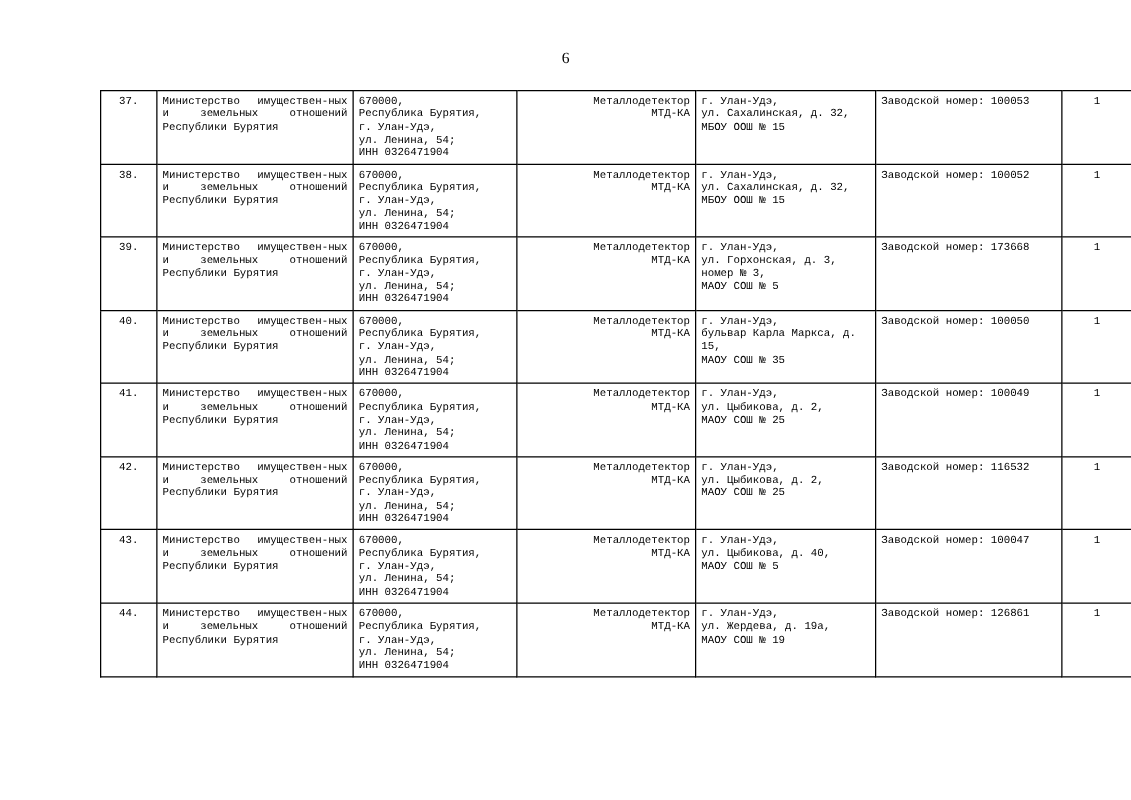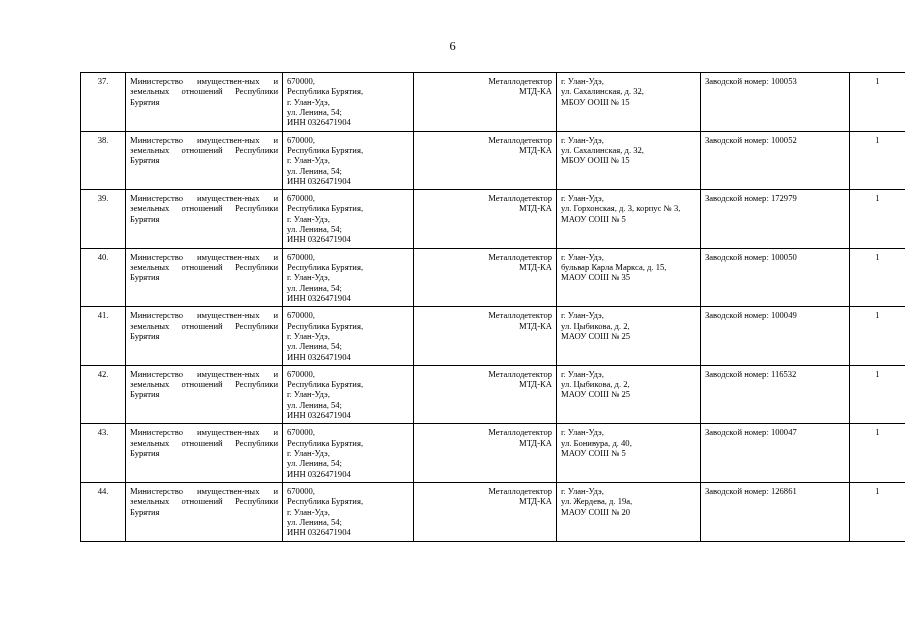--- a/index.html
+++ b/index.html
@@ -31,21 +31,21 @@
   .table-wrap {
     position: absolute;
     left: 80px;
     top: 72px;
     width: 762px;
   }
   table.reg {
     border-collapse: collapse;
     table-layout: fixed;
     width: 762px;
-    font-family: Liberation Serif, serif;
+    font-family: Liberation Mono, monospace;
     font-size: 8.6px;
     line-height: 1.20;
   }
   table.reg td {
     border: 1px solid #000000;
     vertical-align: top;
     padding: 3px 4px 3px 4px;
     word-wrap: break-word;
   }
   td.c-num {
@@ -143,24 +143,24 @@
               <span class="line">г. Улан-Удэ,</span>
               <span class="line">ул. Ленина, 54;</span>
               <span class="line">ИНН 0326471904</span>
             </td>
             <td class="c-dev">
               <span class="line">Металлодетектор</span>
               <span class="line">МТД-КА</span>
             </td>
             <td class="c-loc">
               <span class="line">г. Улан-Удэ,</span>
-              <span class="line">ул. Горхонская, д. 3, корпус № 3,</span>
+              <span class="line">ул. Горхонская, д. 3, номер № 3,</span>
               <span class="line">МАОУ СОШ № 5</span>
             </td>
-            <td class="c-serial">Заводской номер: 172979</td>
+            <td class="c-serial">Заводской номер: 173668</td>
             <td class="c-qty">1</td>
           </tr>
           <tr>
             <td class="c-num">40.</td>
             <td class="c-org">Министерство  имуществен-ных и земельных отношений Республики Бурятия</td>
             <td class="c-addr">
               <span class="line">670000,</span>
               <span class="line">Республика Бурятия,</span>
               <span class="line">г. Улан-Удэ,</span>
               <span class="line">ул. Ленина, 54;</span>
@@ -231,21 +231,21 @@
               <span class="line">г. Улан-Удэ,</span>
               <span class="line">ул. Ленина, 54;</span>
               <span class="line">ИНН 0326471904</span>
             </td>
             <td class="c-dev">
               <span class="line">Металлодетектор</span>
               <span class="line">МТД-КА</span>
             </td>
             <td class="c-loc">
               <span class="line">г. Улан-Удэ,</span>
-              <span class="line">ул. Бонивура, д. 40,</span>
+              <span class="line">ул. Цыбикова, д. 40,</span>
               <span class="line">МАОУ СОШ № 5</span>
             </td>
             <td class="c-serial">Заводской номер: 100047</td>
             <td class="c-qty">1</td>
           </tr>
           <tr>
             <td class="c-num">44.</td>
             <td class="c-org">Министерство  имуществен-ных и земельных отношений Республики Бурятия</td>
             <td class="c-addr">
               <span class="line">670000,</span>
@@ -254,21 +254,21 @@
               <span class="line">ул. Ленина, 54;</span>
               <span class="line">ИНН 0326471904</span>
             </td>
             <td class="c-dev">
               <span class="line">Металлодетектор</span>
               <span class="line">МТД-КА</span>
             </td>
             <td class="c-loc">
               <span class="line">г. Улан-Удэ,</span>
               <span class="line">ул. Жердева, д. 19а,</span>
-              <span class="line">МАОУ СОШ № 20</span>
+              <span class="line">МАОУ СОШ № 19</span>
             </td>
             <td class="c-serial">Заводской номер: 126861</td>
             <td class="c-qty">1</td>
           </tr>
         </tbody>
     </table>
   </div>
 </div>
 
 </body></html>

